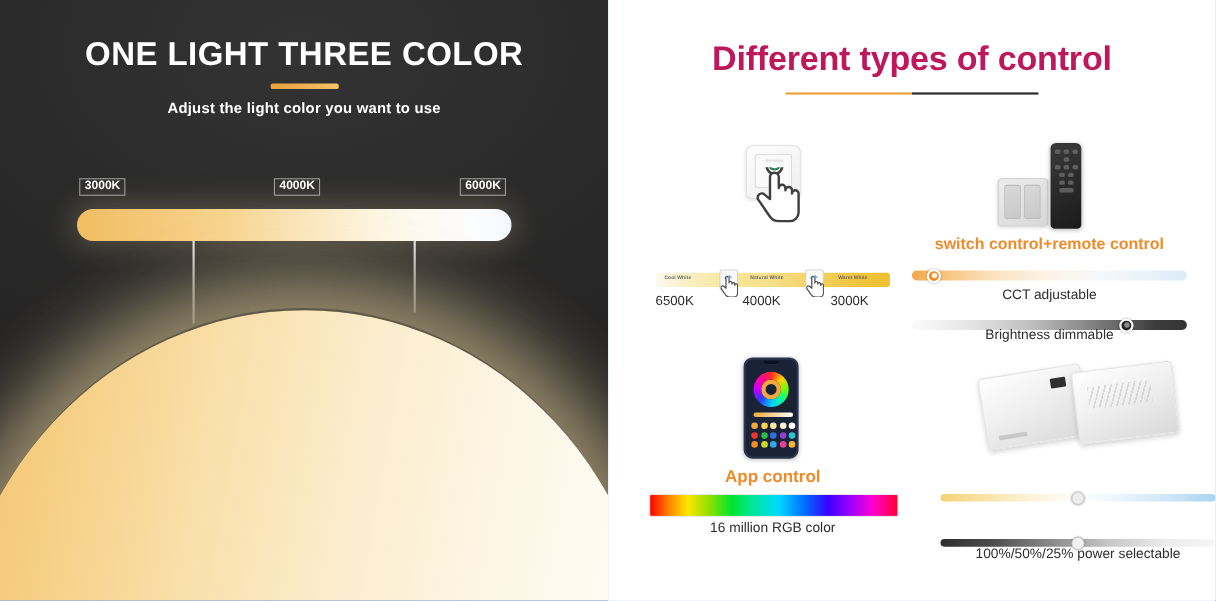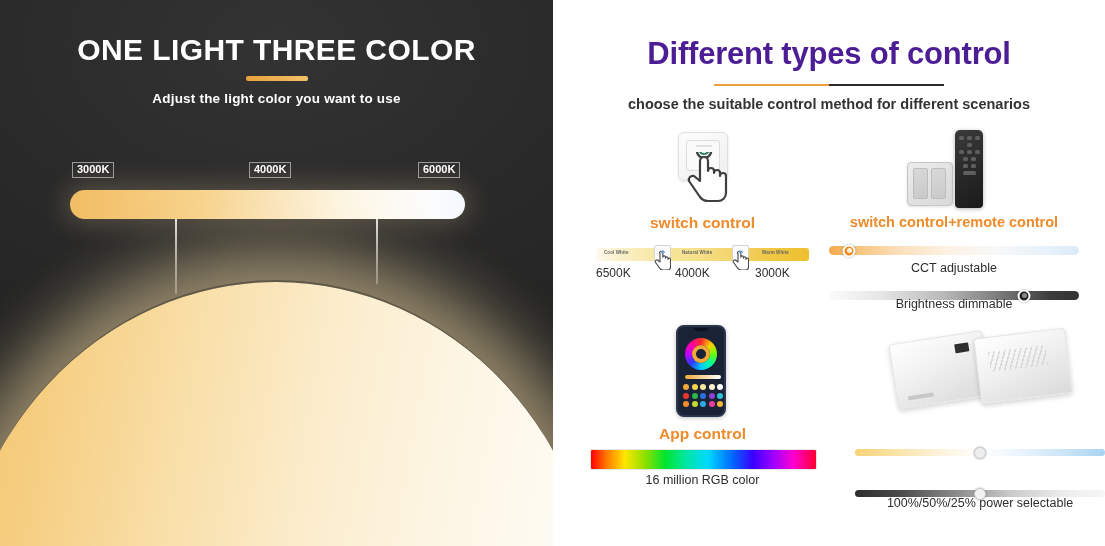--- a/index.html
+++ b/index.html
@@ -115,21 +115,21 @@
   
   .right-panel {
     position: relative;
     width: 552px; height: 546px;
     background: #ffffff;
     flex: 0 0 552px;
   }
   .rp-title {
     position: absolute; top: 36px; left: 0; width: 100%;
     text-align: center;
-    color: #4c1d95;
+    color: #be185d;
     font-size: 31px;
     font-weight: 700;
     letter-spacing: -0.2px;
   }
   .rp-divider {
     position: absolute; top: 84px; left: 50%; transform: translateX(-50%);
     width: 230px; height: 2px;
     background: linear-gradient(90deg, #e8a13c 0%, #e8a13c 50%, #2d2d2d 50%, #2d2d2d 100%);
   }
   .rp-sub {
@@ -345,37 +345,35 @@
     <div class="lp-stem s1"></div>
     <div class="lp-stem s2"></div>
 
     <div class="lp-dome"></div>
     <div class="lp-dome-glow"></div>
   </div>
 
   <div class="right-panel">
     <div class="rp-title">Different types of control</div>
     <div class="rp-divider"></div>
-    <div class="rp-sub">choose the suitable control method for different scenarios</div>
   </div>
 
   <div class="quad q-tl">
 
     <div class="wall-switch-touch" style="left:86px; top:0;">
       <div class="ws-plate"></div>
       <div class="ws-rocker"></div>
       <svg style="position:absolute; left:20px; top:22px;" width="44" height="52" viewBox="0 0 44 52">
         <path d="M18 6 a7 7 0 1 1 0.1 0" fill="none" stroke="#3f3f3f" stroke-width="2.4"></path>
         <path d="M14 9 v20 l-6 -5 a4 4 0 0 0 -5 5 l11 16 a10 10 0 0 0 8 4 h10 a8 8 0 0 0 8 -8 V24
                  a3 3 0 0 0 -6 0 v-3 a3 3 0 0 0 -6 0 v-2 a3 3 0 0 0 -6 0 V9 a3.2 3.2 0 0 0 -8 0 z" fill="#ffffff" stroke="#3f3f3f" stroke-width="2.2" stroke-linejoin="round"></path>
         <path d="M18 2 a5 5 0 1 1 0.1 0" fill="none" stroke="#2e7d5b" stroke-width="2"></path>
       </svg>
     </div>
 
-    <div class="cap" style="top:84px;">switch control</div>
 
     <div class="sc-bar" style="left:16px; top:118px; width:213px;">
       <span class="tiny" style="left:8px;">Cool White</span>
       <span class="tiny" style="left:86px;">Natural White</span>
       <span class="tiny" style="left:166px;">Warm White</span>
     </div>
 
     <div class="sc-hand" style="left:72px; top:115px;">
       <div class="plate"></div>
       <svg class="hand" width="16" height="20" viewBox="0 0 16 20">

